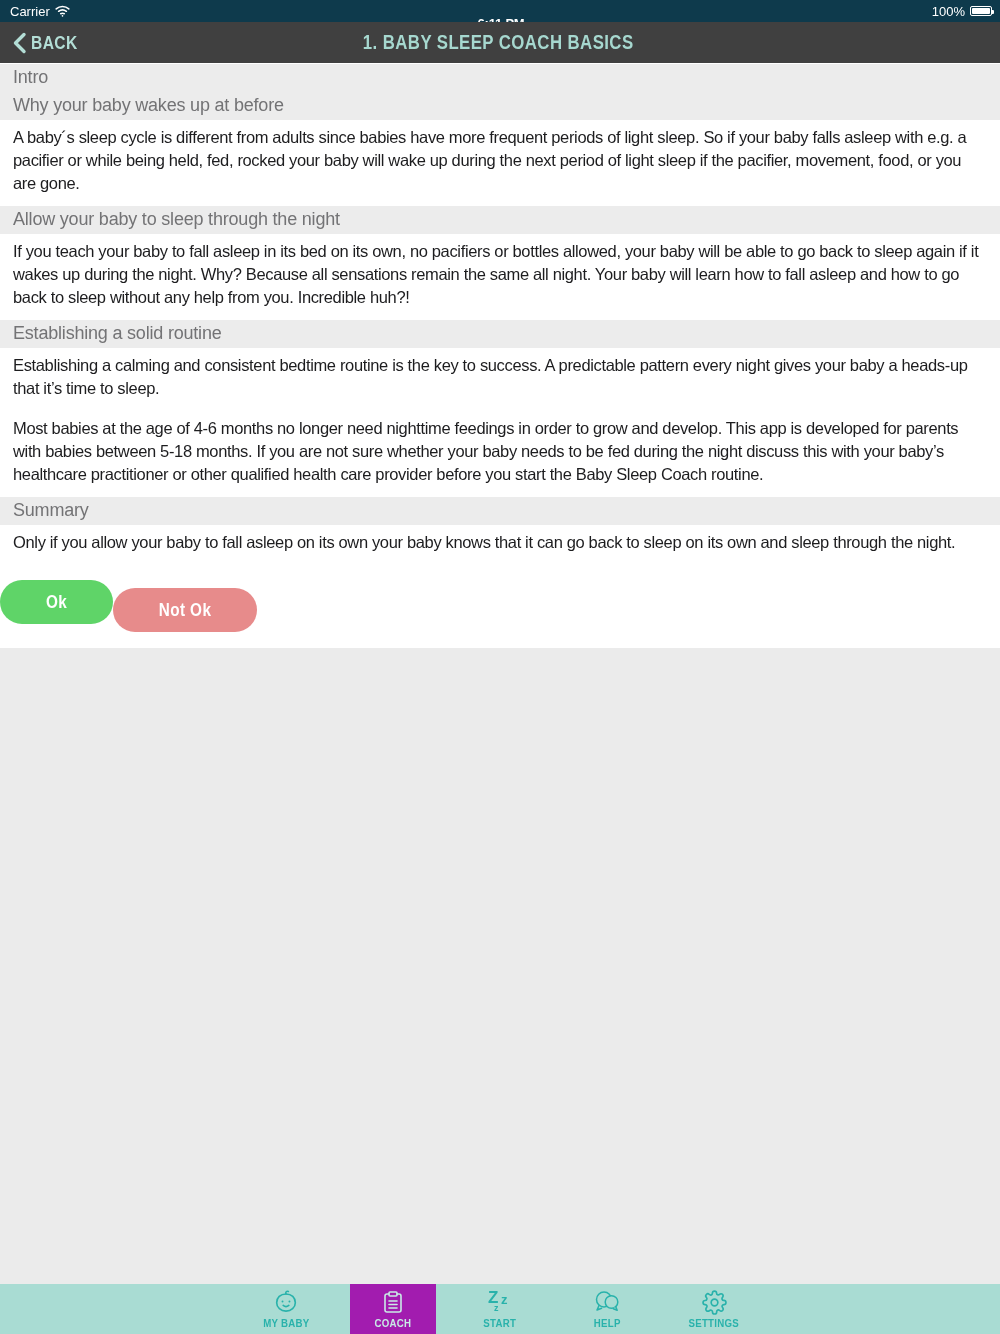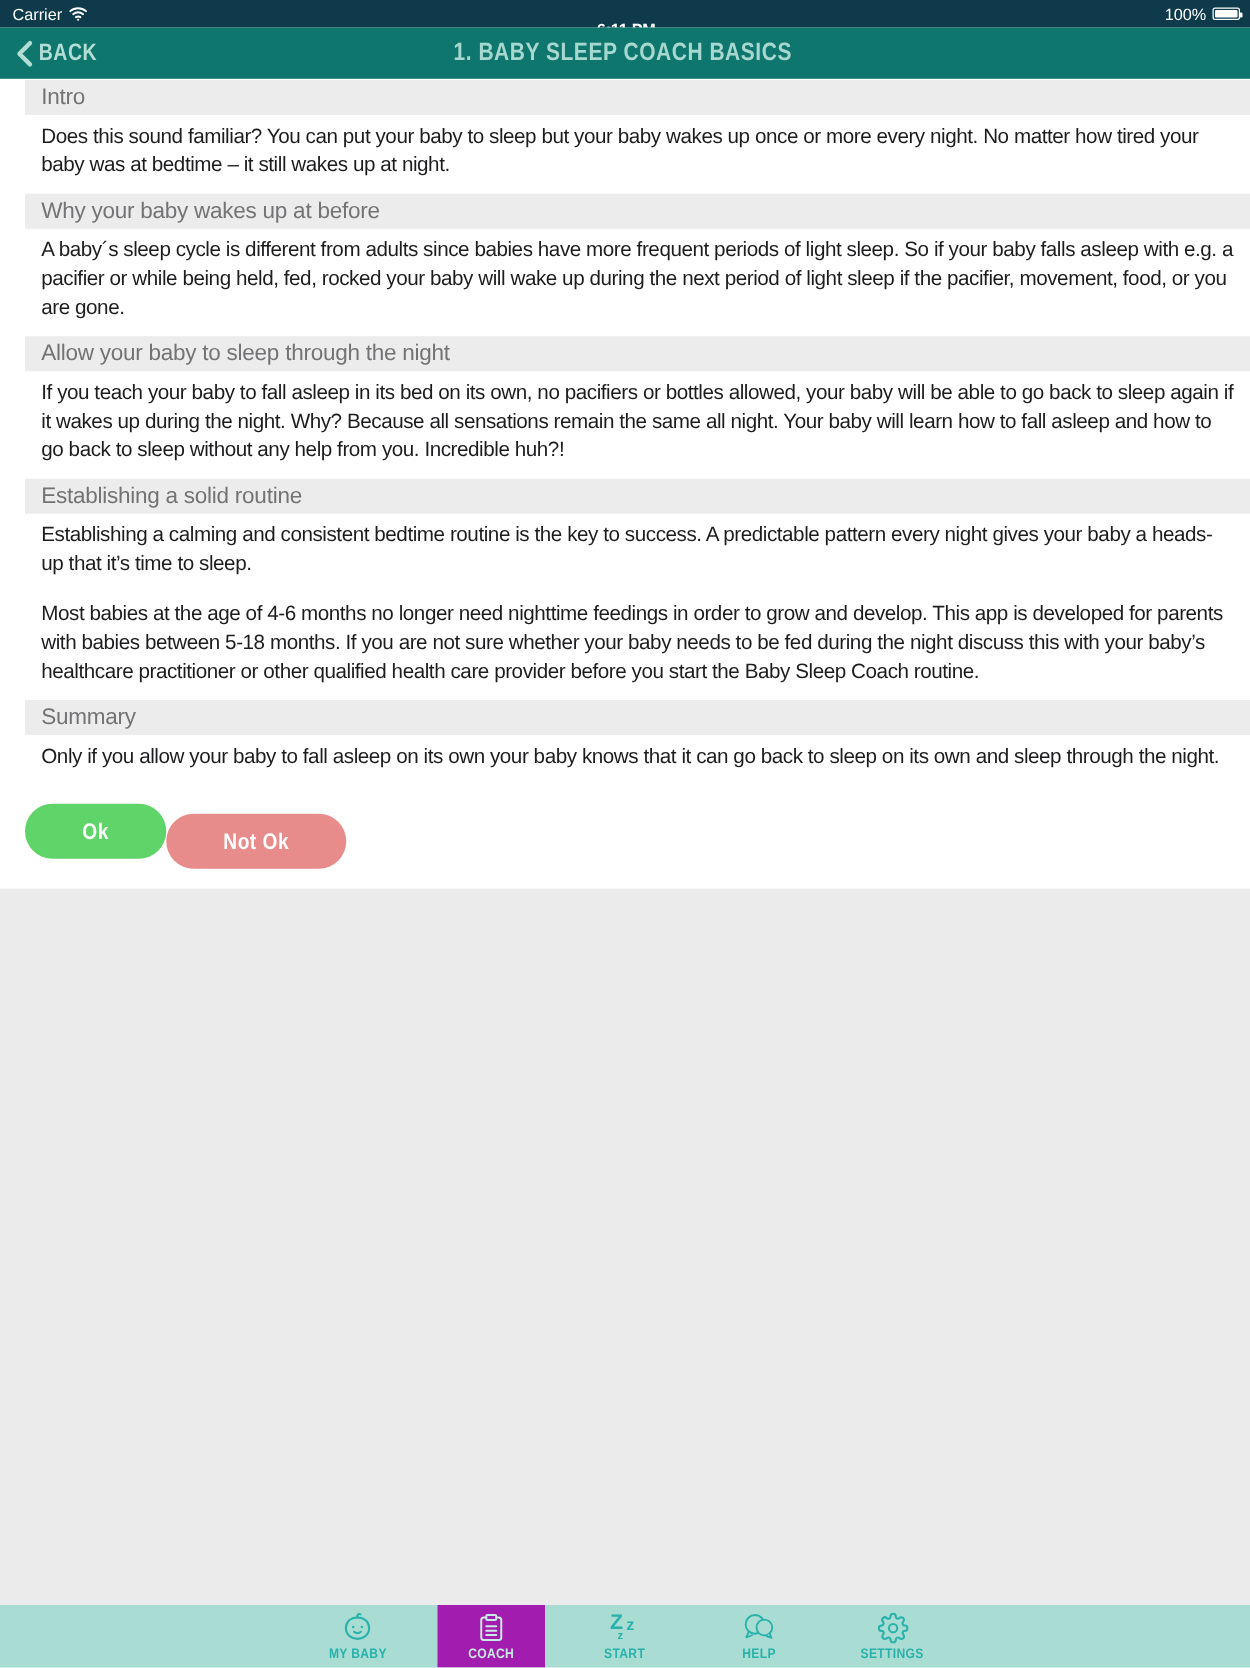--- a/index.html
+++ b/index.html
@@ -34,21 +34,21 @@
     border-radius: 2px;
     position: relative;
     display: inline-block;
   }
   .battery .fill { position: absolute; left: 1px; top: 1px; bottom: 1px; right: 1px; background: #fff; border-radius: 1px; }
   .battery .nub { position: absolute; right: -3px; top: 2.5px; width: 2px; height: 4px; background: #fff; border-radius: 0 1px 1px 0; }
 
   
   .nav-bar {
     height: 41px;
-    background: #0f766e;
+    background: #404040;
     position: relative;
     display: flex;
     align-items: center;
     flex: 0 0 auto;
   }
   .back-btn {
     display: flex;
     align-items: center;
     gap: 4px;
     padding: 4px 10px 4px 12px;
@@ -68,21 +68,21 @@
     left: 0; right: 4px;
     text-align: center;
     color: #a6d8cf;
     font-size: 20px;
     font-weight: bold;
     pointer-events: none;
   }
   .nav-title span { display: inline-block; transform: scaleX(0.84); letter-spacing: 0.5px; }
 
   
-  .content { background: #ffffff; flex: 0 0 auto; padding-top: 1px; padding-left: 20px; }
+  .content { background: #ffffff; flex: 0 0 auto; padding-top: 1px; }
   .section-header {
     background: #ececec;
     color: #737375;
     font-size: 18px;
     padding: 3px 13px 4px;
     letter-spacing: -0.2px;
   }
   .section-body {
     color: #1d1d1f;
     font-size: 16.5px;
@@ -181,21 +181,20 @@
       <polyline points="12 2.5 3.5 11 12 19.5"></polyline>
     </svg>
     <span class="back-label">BACK</span>
   </div>
   <div class="nav-title"><span>1. BABY SLEEP COACH BASICS</span></div>
 </div>
 
 <div class="content">
 
   <div class="section-header">Intro</div>
-  <div class="section-body">Does this sound familiar? You can put your baby to sleep but your baby wakes up once or more every night. No matter how tired your baby was at bedtime – it still wakes up at night.</div>
 
   <div class="section-header">Why your baby wakes up at before</div>
   <div class="section-body">A baby´s sleep cycle is different from adults since babies have more frequent periods of light sleep. So if your baby falls asleep with e.g. a pacifier or while being held, fed, rocked your baby will wake up during the next period of light sleep if the pacifier, movement, food, or you are gone.</div>
 
   <div class="section-header">Allow your baby to sleep through the night</div>
   <div class="section-body">If you teach your baby to fall asleep in its bed on its own, no pacifiers or bottles allowed, your baby will be able to go back to sleep again if it wakes up during the night. Why? Because all sensations remain the same all night. Your baby will learn how to fall asleep and how to go back to sleep without any help from you. Incredible huh?!</div>
 
   <div class="section-header">Establishing a solid routine</div>
   <div class="section-body">Establishing a calming and consistent bedtime routine is the key to success. A predictable pattern every night gives your baby a heads-up that it’s time to sleep.</div>
 

